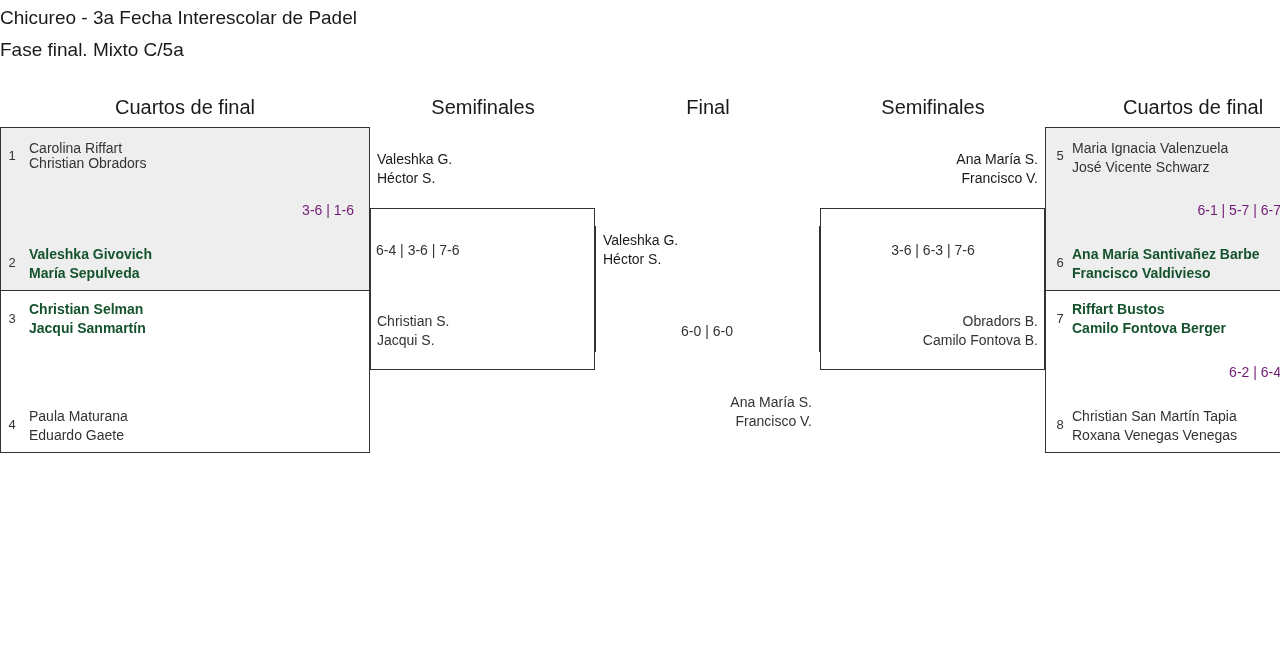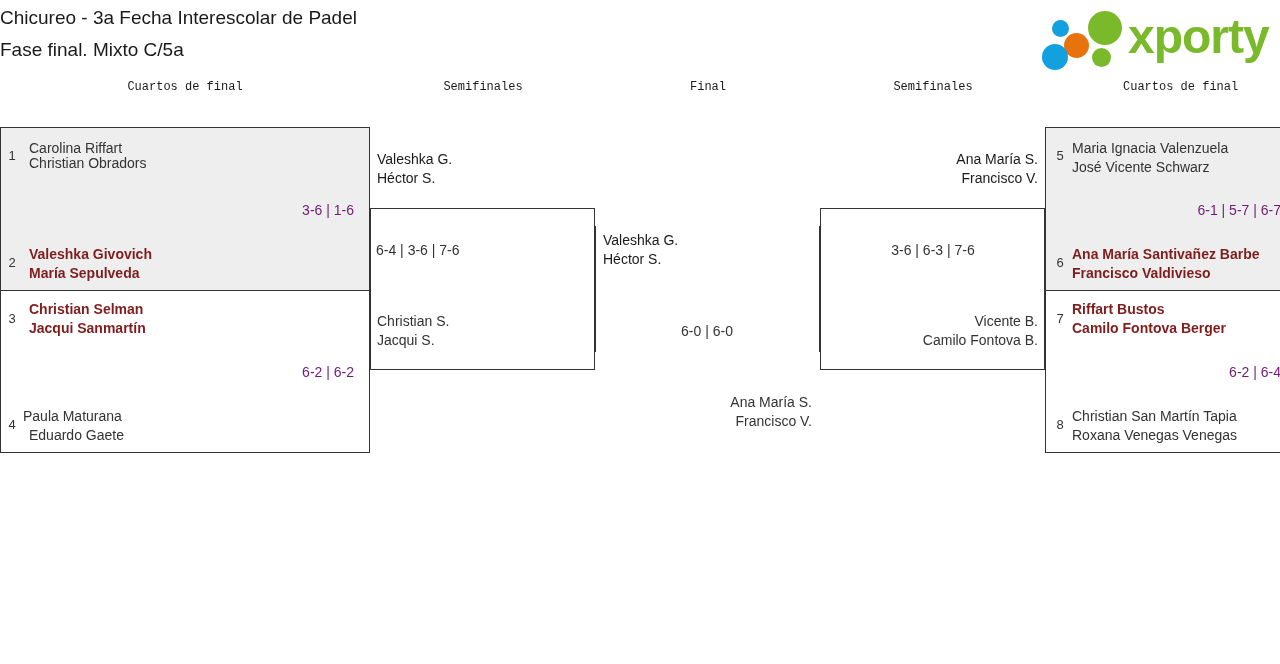--- a/index.html
+++ b/index.html
@@ -21,65 +21,57 @@
   .logo { position: absolute; right: 6px; top: 8px; width: 232px; height: 62px; }
   .logo .word {
     position: absolute; left: 86px; top: 2px;
     font-size: 48px; font-weight: 700; color: #7ab929; letter-spacing: -1px;
     line-height: 54px;
   }
   .dot { position: absolute; border-radius: 50%; }
 
   
   .round-head {
-    position: absolute; top: 80px; font-size: 12px; color: #1a1a1a;
-    text-align: center; white-space: nowrap; font-family: Liberation Mono, monospace;
+    position: absolute; top: 96px; font-size: 20px; color: #1a1a1a;
+    text-align: center; white-space: nowrap;
   }
 
   
   .mbox { position: absolute; border: 1px solid #333333; background: #ffffff; }
   .mbox.shaded { background: #eeeeee; }
 
   .seed {
     position: absolute; font-size: 13px; color: #333333; width: 22px;
     text-align: center;
   }
   .team {
     position: absolute; font-size: 14px; line-height: 19px; color: #333333;
     white-space: nowrap;
   }
-  .team.win { font-weight: 700; color: #7f1d1d; }
+  .team.win { font-weight: 700; color: #14532d; }
   .score {
     position: absolute; font-size: 14px; color: #701a75; white-space: nowrap;
   }
   .score.ralign { text-align: right; }
 
   
   .flt { position: absolute; font-size: 14px; line-height: 19px; white-space: nowrap; color: #333333; }
   .flt.win { font-weight: 400; color: #1a1a1a; }
   .flt.ralign { text-align: right; }
 
   .clip { overflow: hidden; }
 </style>
 </head>
 <body>
 
 <div class="page">
 
   <div class="title">Chicureo - 3a Fecha Interescolar de Padel
 Fase final. Mixto C/5a</div>
 
-  <div class="logo">
-    <span class="dot" style="left:10px;  top:12px; width:17px; height:17px; background:#12a0de;"></span>
-    <span class="dot" style="left:22px;  top:25px; width:25px; height:25px; background:#e8730c;"></span>
-    <span class="dot" style="left:0px;   top:36px; width:26px; height:26px; background:#12a0de;"></span>
-    <span class="dot" style="left:46px;  top:3px;  width:34px; height:34px; background:#7ab929;"></span>
-    <span class="dot" style="left:50px;  top:40px; width:19px; height:19px; background:#7ab929;"></span>
-    <span class="word">xporty</span>
-  </div>
 
   <div class="round-head" style="left:60px;  width:250px;">Cuartos de final</div>
   <div class="round-head" style="left:383px; width:200px;">Semifinales</div>
   <div class="round-head" style="left:633px; width:150px;">Final</div>
   <div class="round-head" style="left:833px; width:200px;">Semifinales</div>
   <div class="round-head clip" style="left:1123px; width:157px; text-align:left;">Cuartos de final</div>
 
   <div class="mbox shaded" style="left:0px; top:127px; width:370px; height:164px;">
     <span class="seed" style="left:0px;  top:20px;">1</span>
     <span class="team" style="left:28px; top:11px;">Carolina Riffart</span>
@@ -87,23 +79,22 @@
     <span class="score ralign" style="left:0px; top:74px; width:353px;">3-6 | 1-6</span>
     <span class="seed" style="left:0px;  top:127px;">2</span>
     <span class="team win" style="left:28px; top:117px;">Valeshka Givovich</span>
     <span class="team win" style="left:28px; top:136px;">María Sepulveda</span>
   </div>
 
   <div class="mbox" style="left:0px; top:290px; width:370px; height:163px;">
     <span class="seed" style="left:0px;  top:20px;">3</span>
     <span class="team win" style="left:28px; top:9px;">Christian Selman</span>
     <span class="team win" style="left:28px; top:28px;">Jacqui Sanmartín</span>
-    <span class="score ralign" style="left:0px; top:73px; width:353px;">6-2 | 6-2</span>
     <span class="seed" style="left:0px;  top:126px;">4</span>
-    <span class="team" style="left:22px; top:116px;">Paula Maturana</span>
+    <span class="team" style="left:28px; top:116px;">Paula Maturana</span>
     <span class="team" style="left:28px; top:135px;">Eduardo Gaete</span>
   </div>
 
   <div class="mbox" style="left:370px; top:208px; width:225px; height:162px;">
   </div>
   <span class="flt win" style="left:377px; top:150px;">Valeshka G.</span>
   <span class="flt win" style="left:377px; top:169px;">Héctor S.</span>
   <span class="flt" style="left:376px; top:241px; width:200px; text-align:left;">6-4 | 3-6 | 7-6</span>
   <span class="flt" style="left:377px; top:312px;">Christian S.</span>
   <span class="flt" style="left:377px; top:331px;">Jacqui S.</span>
@@ -114,21 +105,21 @@
   <span class="flt win" style="left:603px; top:250px;">Héctor S.</span>
   <span class="flt" style="left:607px; top:322px; width:200px; text-align:center;">6-0 | 6-0</span>
   <span class="flt ralign" style="left:612px; top:393px; width:200px;">Ana María S.</span>
   <span class="flt ralign" style="left:612px; top:412px; width:200px;">Francisco V.</span>
 
   <div class="mbox" style="left:820px; top:208px; width:225px; height:162px;">
   </div>
   <span class="flt win ralign" style="left:838px; top:150px; width:200px;">Ana María S.</span>
   <span class="flt win ralign" style="left:838px; top:169px; width:200px;">Francisco V.</span>
   <span class="flt" style="left:833px; top:241px; width:200px; text-align:center;">3-6 | 6-3 | 7-6</span>
-  <span class="flt ralign" style="left:838px; top:312px; width:200px;">Vicente B.</span>
+  <span class="flt ralign" style="left:838px; top:312px; width:200px;">Obradors B.</span>
   <span class="flt ralign" style="left:838px; top:331px; width:200px;">Camilo Fontova B.</span>
 
   <div class="mbox shaded clip" style="left:1045px; top:127px; width:235px; height:164px; border-right:none;">
     <span class="seed" style="left:3px;  top:20px;">5</span>
     <span class="team" style="left:26px; top:11px;">Maria Ignacia Valenzuela</span>
     <span class="team" style="left:26px; top:30px;">José Vicente Schwarz</span>
     <span class="score ralign" style="left:0px; top:74px; width:235px;">6-1 | 5-7 | 6-7</span>
     <span class="seed" style="left:3px;  top:127px;">6</span>
     <span class="team win" style="left:26px; top:117px;">Ana María Santivañez Barbe</span>
     <span class="team win" style="left:26px; top:136px;">Francisco Valdivieso</span>

